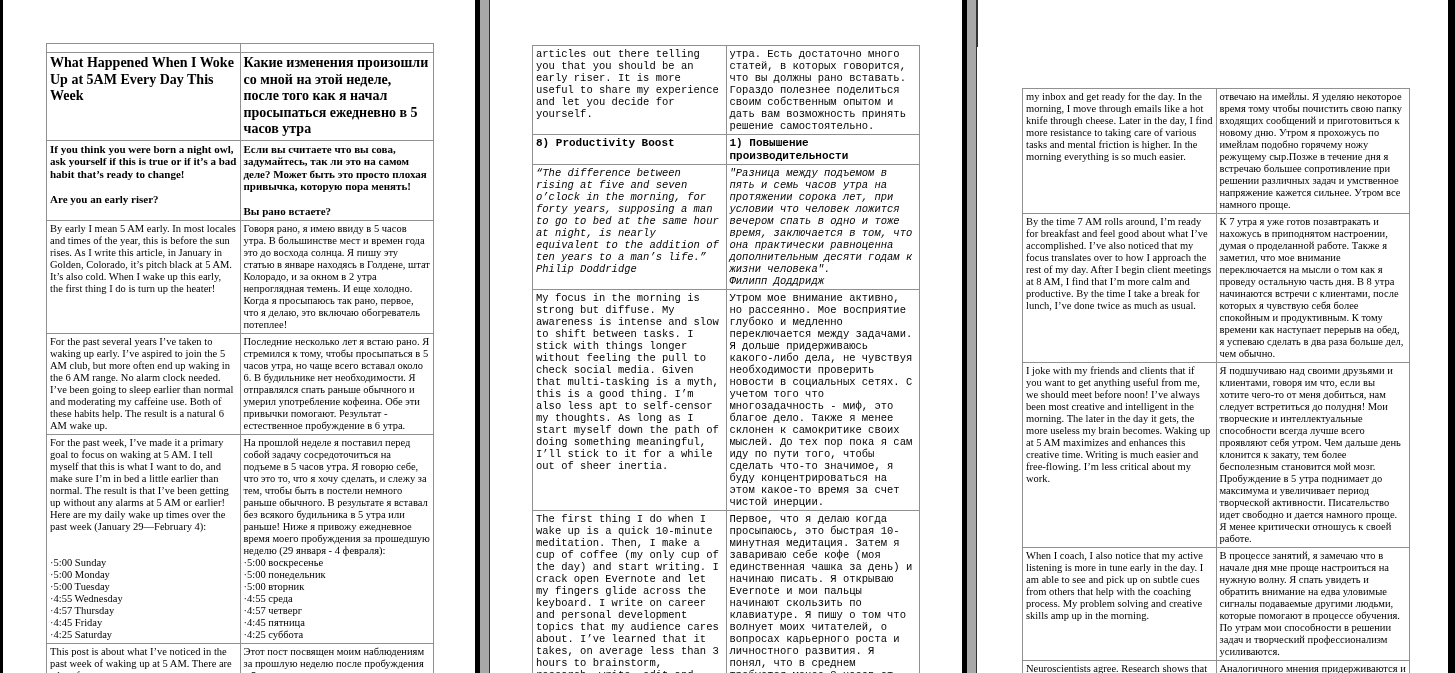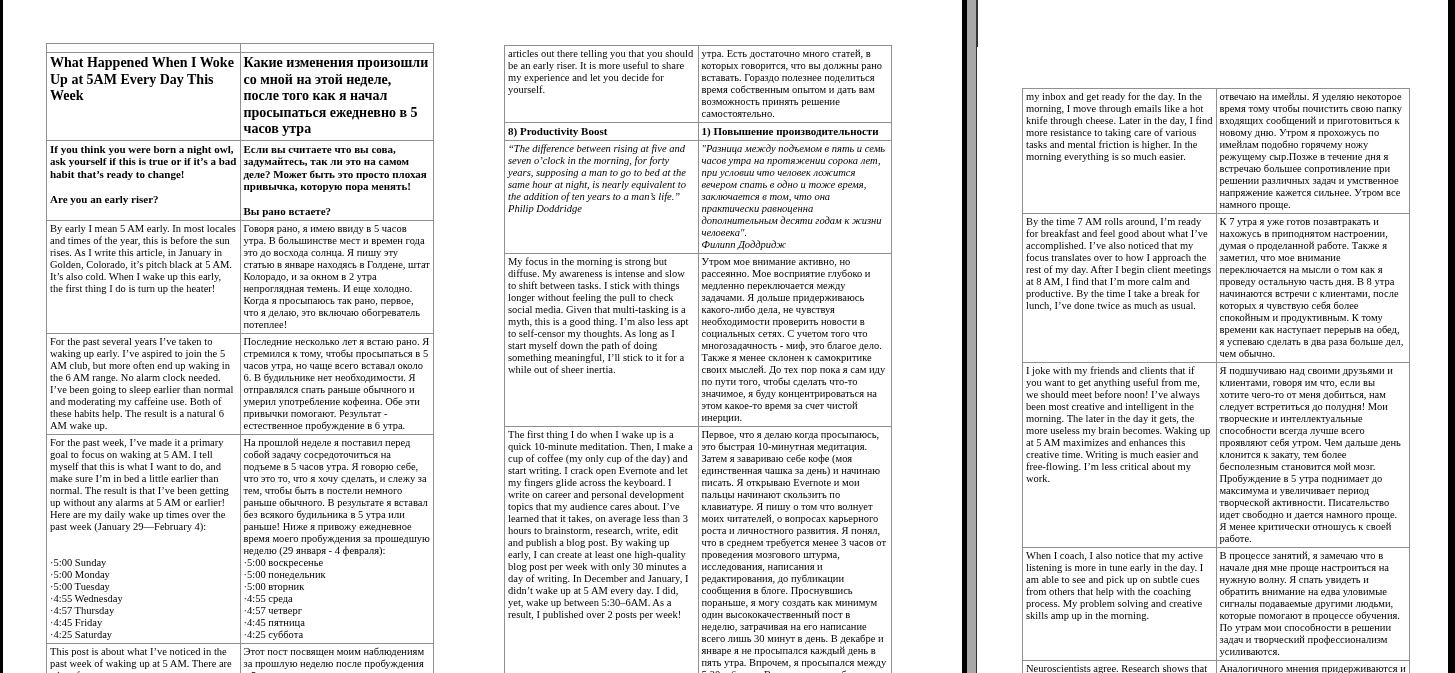--- a/index.html
+++ b/index.html
@@ -9,21 +9,21 @@
   #left-strip{left:0;width:3px;}
   #right-strip{left:1448px;width:7px;}
   .page-separator{position:absolute;top:0;height:673px;display:flex;}
   .sep-dark{width:5px;height:100%;background:#000;}
   .sep-gray{width:9px;height:100%;background:#a8a8a8;}
   .sep-line{width:2px;height:100%;background:#333;}
   #separator-1{left:475px;}
   #separator-2{left:962px;}
   .page{position:absolute;top:0;height:673px;background:#fff;}
   #page-1{left:3px;width:472px;}
-  #page-2{left:462px;width:384px;}
+  #page-2{left:490px;width:384px;font-family:Liberation Mono, monospace;}
   #page-3{left:977px;width:398px;margin-top:47px;}
   table.doc-table{border-collapse:collapse;table-layout:fixed;width:388px;}
   #page-1 table.doc-table{margin:43px 0 0 43px;}
   #page-2 table.doc-table{margin:45px 0 0 42px;}
   #page-3 table.doc-table{margin:41px 0 0 45px;}
   td{border:1px solid #909090;vertical-align:top;padding:2px 3px;width:50%;
      font-size:10.5px;line-height:12px;white-space:pre-line;overflow:hidden;word-wrap:break-word;}
   tr.sliver td{height:8px;padding:0;}
   td.title{font-weight:bold;font-size:14px;line-height:16.5px;}
   td.bold{font-weight:bold;font-size:11px;line-height:12.5px;}
@@ -94,21 +94,21 @@
     <div class="sep-dark"></div>
     <div class="sep-gray"></div>
     <div class="sep-line"></div>
   </div>
 
   <div id="page-2" class="page">
     <table class="doc-table">
         <tbody>
           <tr>
             <td class="normal">articles out there telling you that you should be an early riser. It is more useful to share my experience and let you decide for yourself.</td>
-            <td class="normal">утра. Есть достаточно много статей, в которых говорится, что вы должны рано вставать. Гораздо полезнее поделиться время собственным опытом и дать вам возможность принять решение самостоятельно.</td>
+            <td class="normal">утра. Есть достаточно много статей, в которых говорится, что вы должны рано вставать. Гораздо полезнее поделиться своим собственным опытом и дать вам возможность принять решение самостоятельно.</td>
           </tr>
           <tr>
             <td class="bold">8) Productivity Boost</td>
             <td class="bold">1) Повышение производительности</td>
           </tr>
           <tr>
             <td class="quote">“The difference between rising at five and seven o’clock in the morning, for forty years, supposing a man to go to bed at the same hour at night, is nearly equivalent to the addition of ten years to a man’s life.”
 Philip Doddridge</td>
             <td class="quote">"Разница между подъемом в пять и семь часов утра на протяжении сорока лет, при условии что человек ложится вечером спать в одно и тоже время, заключается в том, что она практически равноценна дополнительным десяти годам к жизни человека".
 Филипп Доддридж</td>

